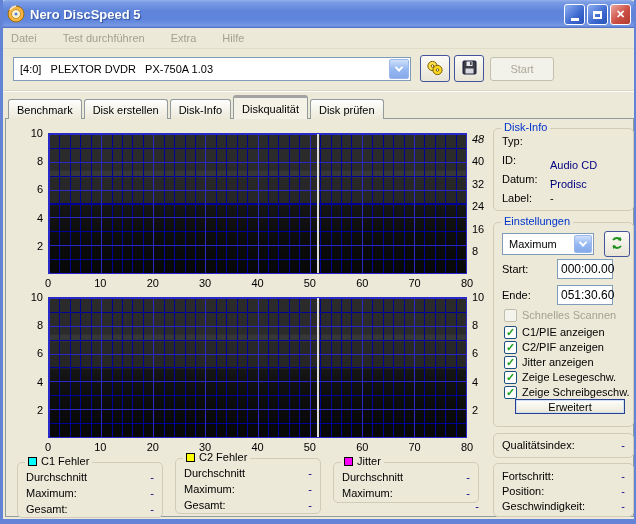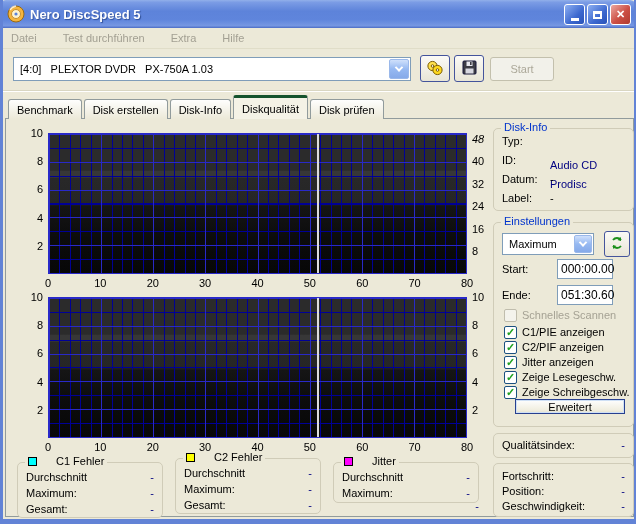--- a/index.html
+++ b/index.html
@@ -41,21 +41,21 @@
   .btn.disabled { left:487px; width:64px; background:#f2f1ea; border:1px solid #c3c0ad; color:#aca899; }
   .btn.default { left:566px; width:64px; background:linear-gradient(to bottom,#fefefe,#efecdc 85%,#dcd8c4);
     border:1px solid #28408f; box-shadow:inset 0 0 0 1px #cfe0f5; color:#000; }
   .tb-sep { position:absolute; left:0; top:90px; width:631px; height:2px;
     border-top:1px solid #d9d6c2; border-bottom:1px solid #fff; }
   
   .tabs { position:absolute; left:5px; top:95px; height:24px; display:flex; align-items:flex-end; z-index:3; }
   .tab { height:20px; padding:0 8px; margin-right:2px; display:flex; align-items:center;
     border:1px solid #919b9c; border-bottom:none; border-radius:3px 3px 0 0;
     background:linear-gradient(to bottom,#fefefd,#ece9d8); }
-  .tab.active { height:24px; background:#f4f2e6; border-top:3px solid #14532d; position:relative; z-index:4; }
+  .tab.active { height:24px; background:#f4f2e6; border-top:3px solid #a3a3a3; position:relative; z-index:4; }
   .tabpanel { position:absolute; left:2px; top:118px; width:629px; height:399px;
     border:1px solid #919b9c; background:#ece9d8; }
   
   .chart { position:absolute; left:14px; width:470px; height:162px; }
   #chart1 { top:127px; } #chart2 { top:291px; }
   .plot { position:absolute; left:31px; top:6px; width:419px; height:141px;
     border:1px solid #2929c8;
     background-image:
       repeating-linear-gradient(90deg, #2929c8 0 1px, transparent 1px 52.15px),
       repeating-linear-gradient(180deg, #2929c8 0 1px, transparent 1px 27.8px),
@@ -63,21 +63,21 @@
       repeating-linear-gradient(180deg, #000096 0 1px, transparent 1px 13.9px),
       linear-gradient(to bottom,#2b2b2b 0%,#2b2b2b 26%,#373737 27%,#373737 31%,#282828 32%,#262626 50%,#151515 52%,#0c0c0c 75%,#070707 100%);
   }
   .cursor { position:absolute; top:0; bottom:0; width:2px; background:#dcdcdc; }
   .ytick { position:absolute; width:26px; text-align:right; transform:translateY(-50%); }
   .ytick.right { text-align:left; width:24px; left:455px; }
   .xtick { position:absolute; top:150px; transform:translateX(-50%); }
   
   .gbox { position:absolute; border:1px solid #d0ccb8; border-radius:5px; background:#ece9d8; }
   .gcap { position:absolute; top:-8px; left:7px; background:#ece9d8; padding:0 3px; color:#0033cc; }
-  .gcap.dark { color:#000; display:flex; align-items:center; gap:19px; }
+  .gcap.dark { color:#000; display:flex; align-items:center; gap:4px; }
   .swatch { width:9px; height:9px; border:1px solid #000; display:inline-block; }
   .row { position:absolute; left:8px; right:8px; display:flex; justify-content:space-between; }
   .navy { color:#000080; }
   
   .rlabel { position:absolute; }
   .rvalue { position:absolute; color:#000080;margin-top:24px; }
   .field { position:absolute; left:63px; width:56px; height:20px; background:#fff; border:1px solid #7f9db9;
     font-size:12px; display:flex; align-items:center; padding-left:3px; }
   .cb { position:absolute; left:10px; display:flex; align-items:center; gap:5px; height:14px; }
   .cb .box { width:13px; height:13px; background:#fff; border:1px solid #1c5180; border-radius:2px;

